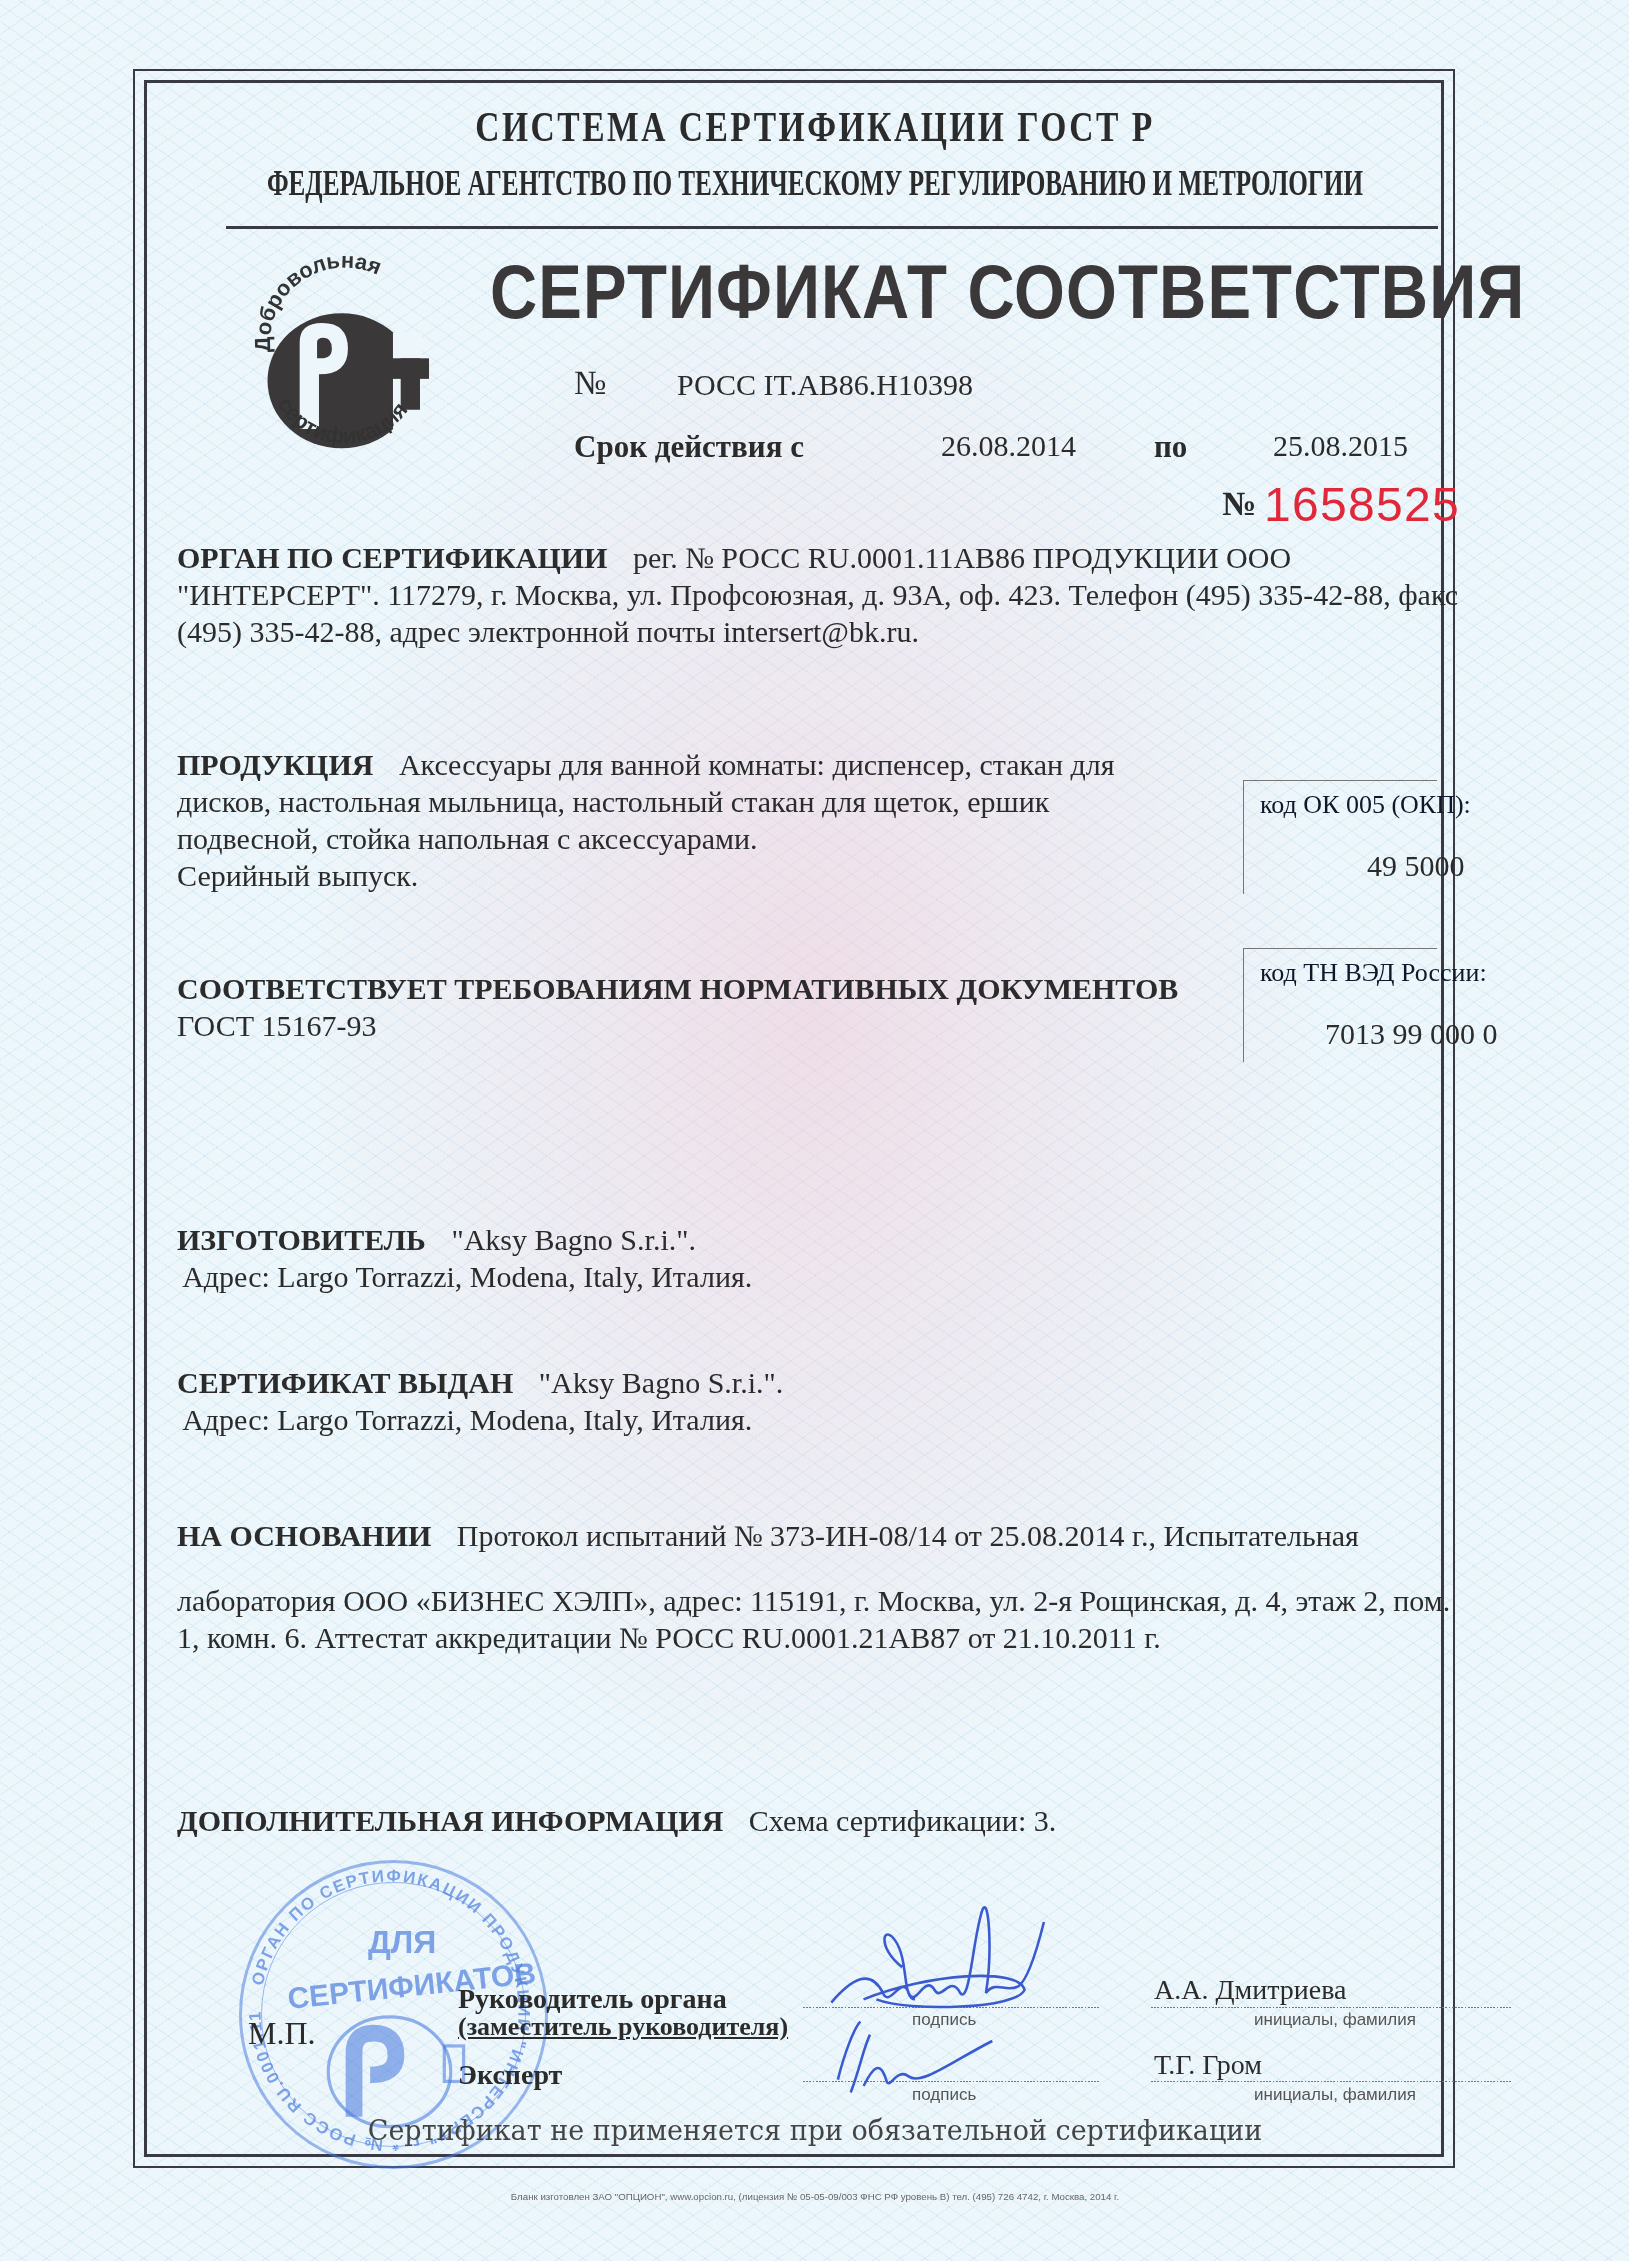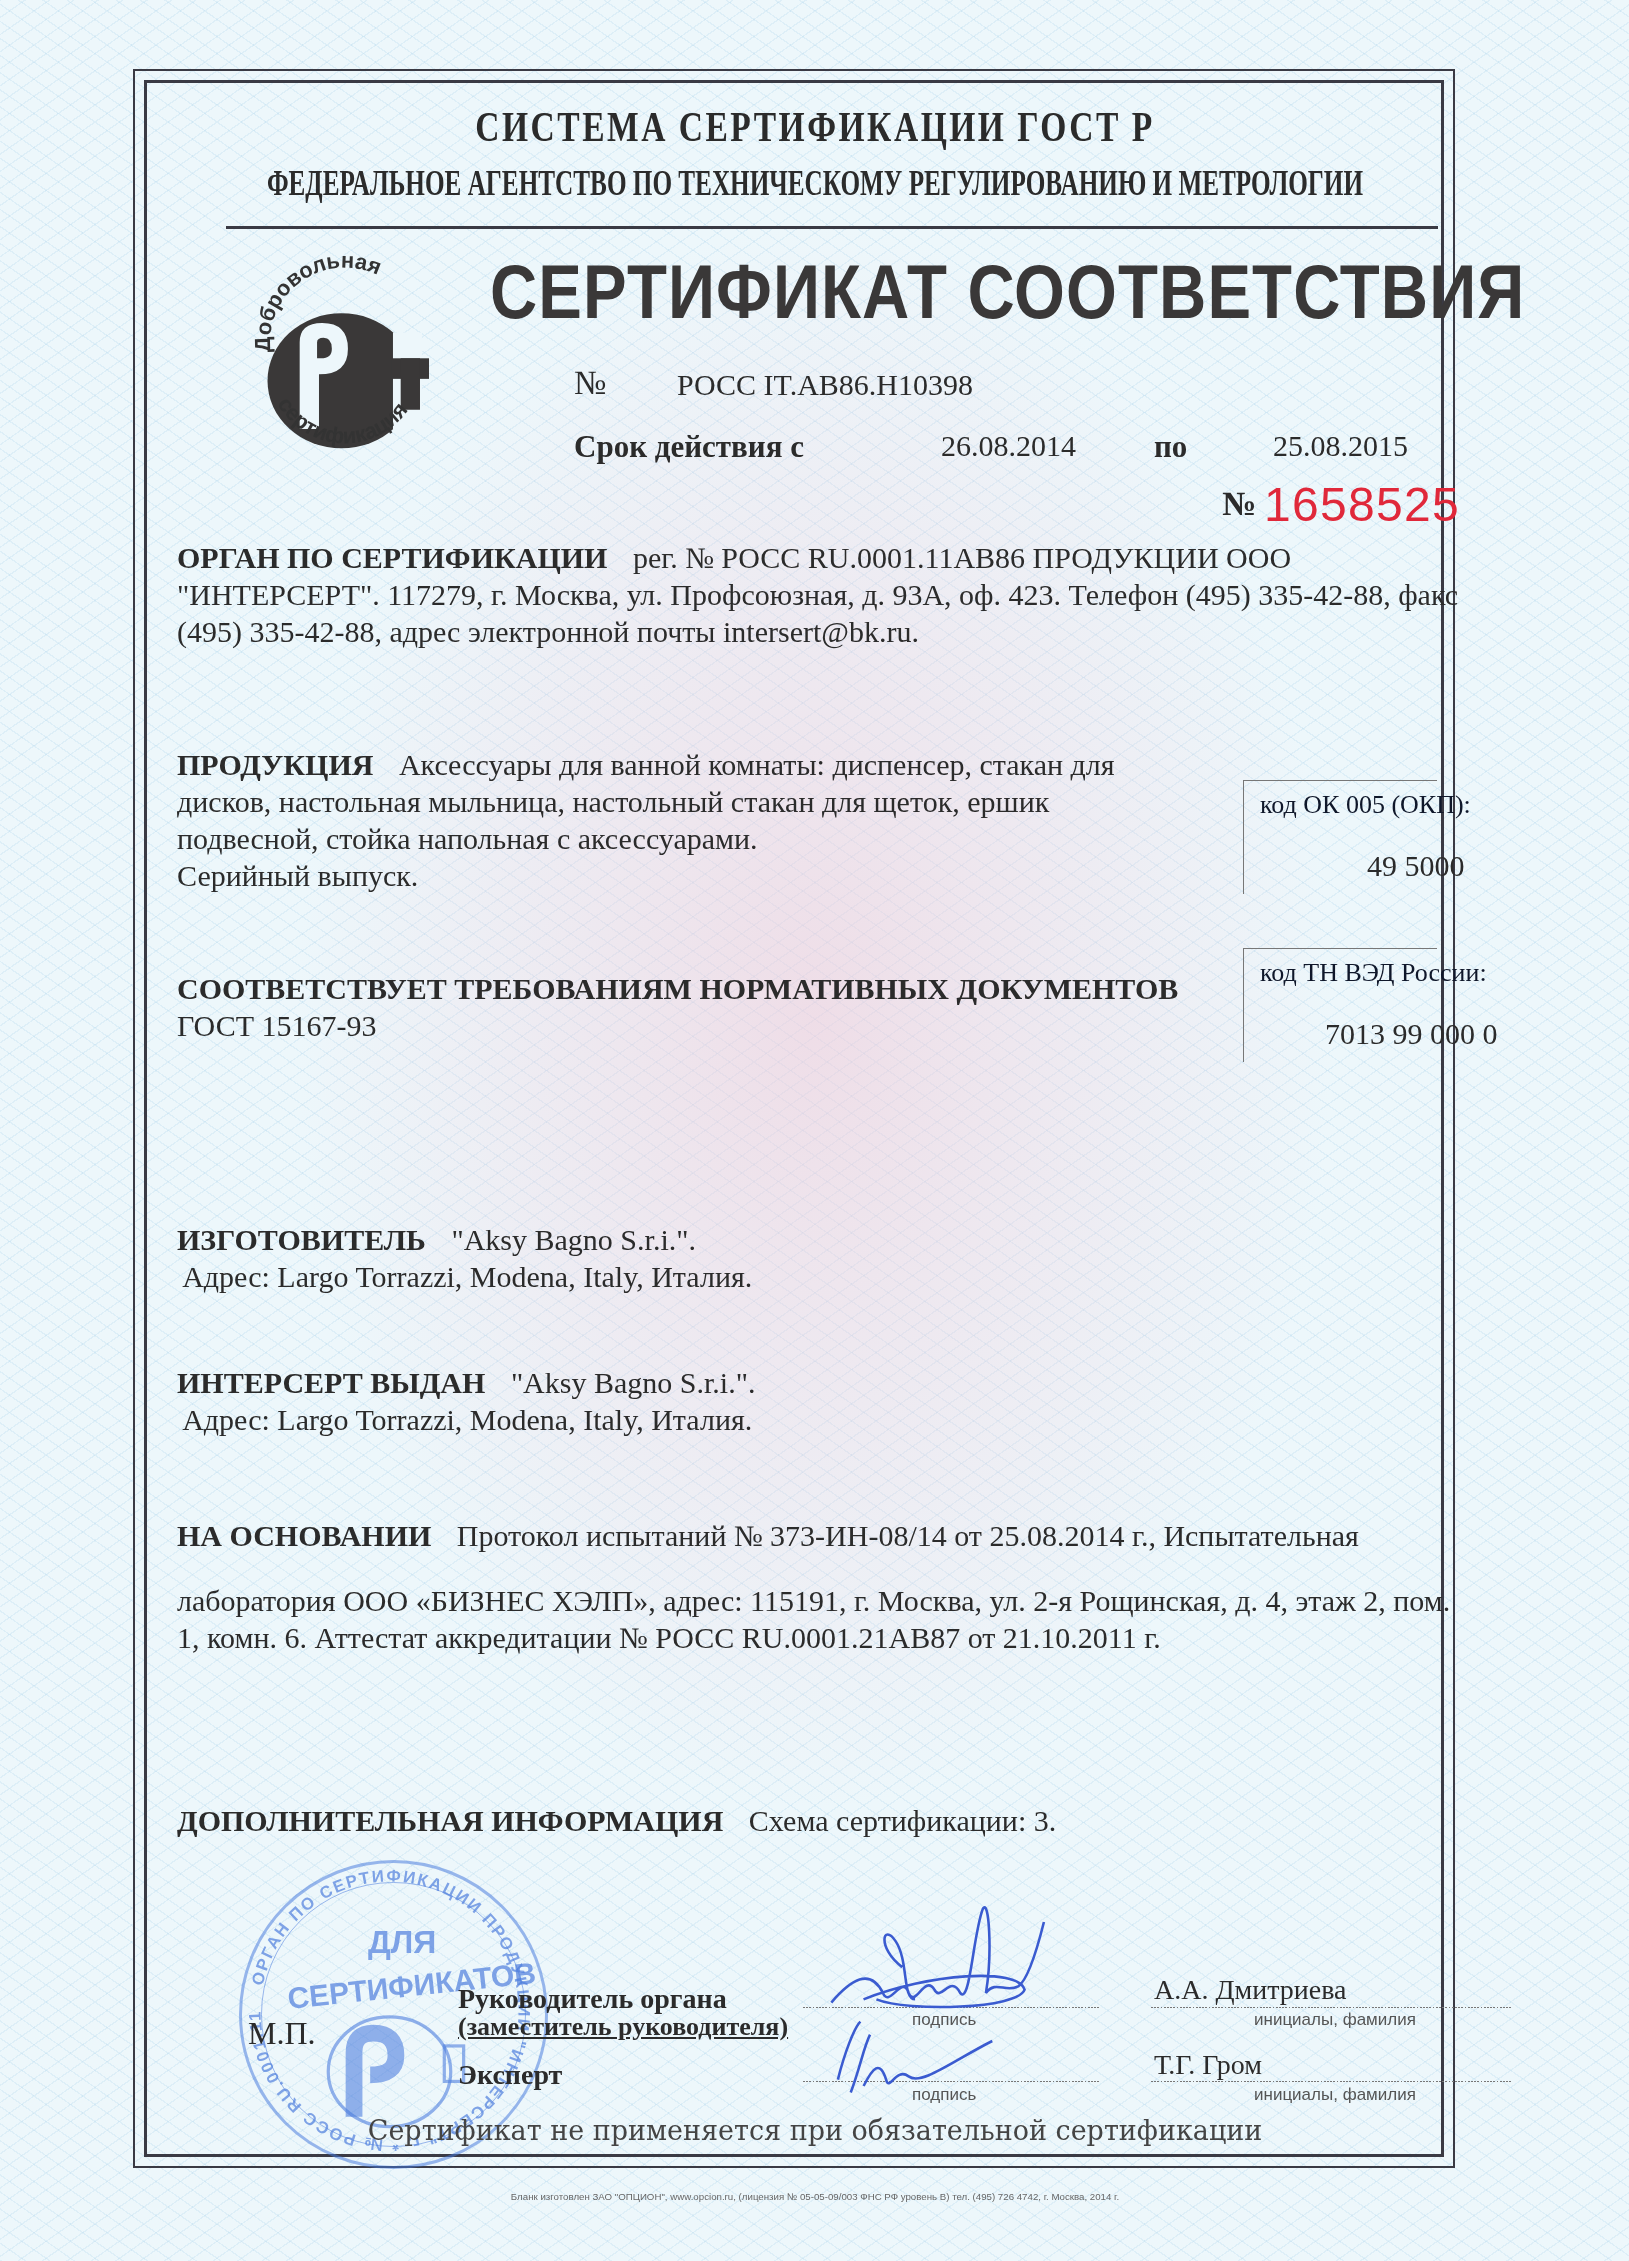--- a/index.html
+++ b/index.html
@@ -129,21 +129,21 @@
 <div class="para" style="left:177px; top:1221px;">
   <div style="white-space:nowrap;">
     <span class="label">ИЗГОТОВИТЕЛЬ</span>
     <span>"Aksy Bagno S.r.i.".</span>
   </div>
   <div style="white-space:nowrap; padding-left:5.2px;">Адрес: Largo Torrazzi, Modena, Italy, Италия.</div>
 </div>
 
 <div class="para" style="left:177px; top:1364px;">
   <div style="white-space:nowrap;">
-    <span class="label">ИНТЕРСЕРТ ВЫДАН</span>
+    <span class="label">СЕРТИФИКАТ ВЫДАН</span>
     <span>"Aksy Bagno S.r.i.".</span>
   </div>
   <div style="white-space:nowrap; padding-left:5.2px;">Адрес: Largo Torrazzi, Modena, Italy, Италия.</div>
 </div>
 
 <div class="para" style="left:177px; top:1517px;">
   <div style="white-space:nowrap;">
     <span class="label">НА ОСНОВАНИИ</span>
     <span>Протокол испытаний № 373-ИН-08/14 от 25.08.2014 г., Испытательная</span>
   </div>

